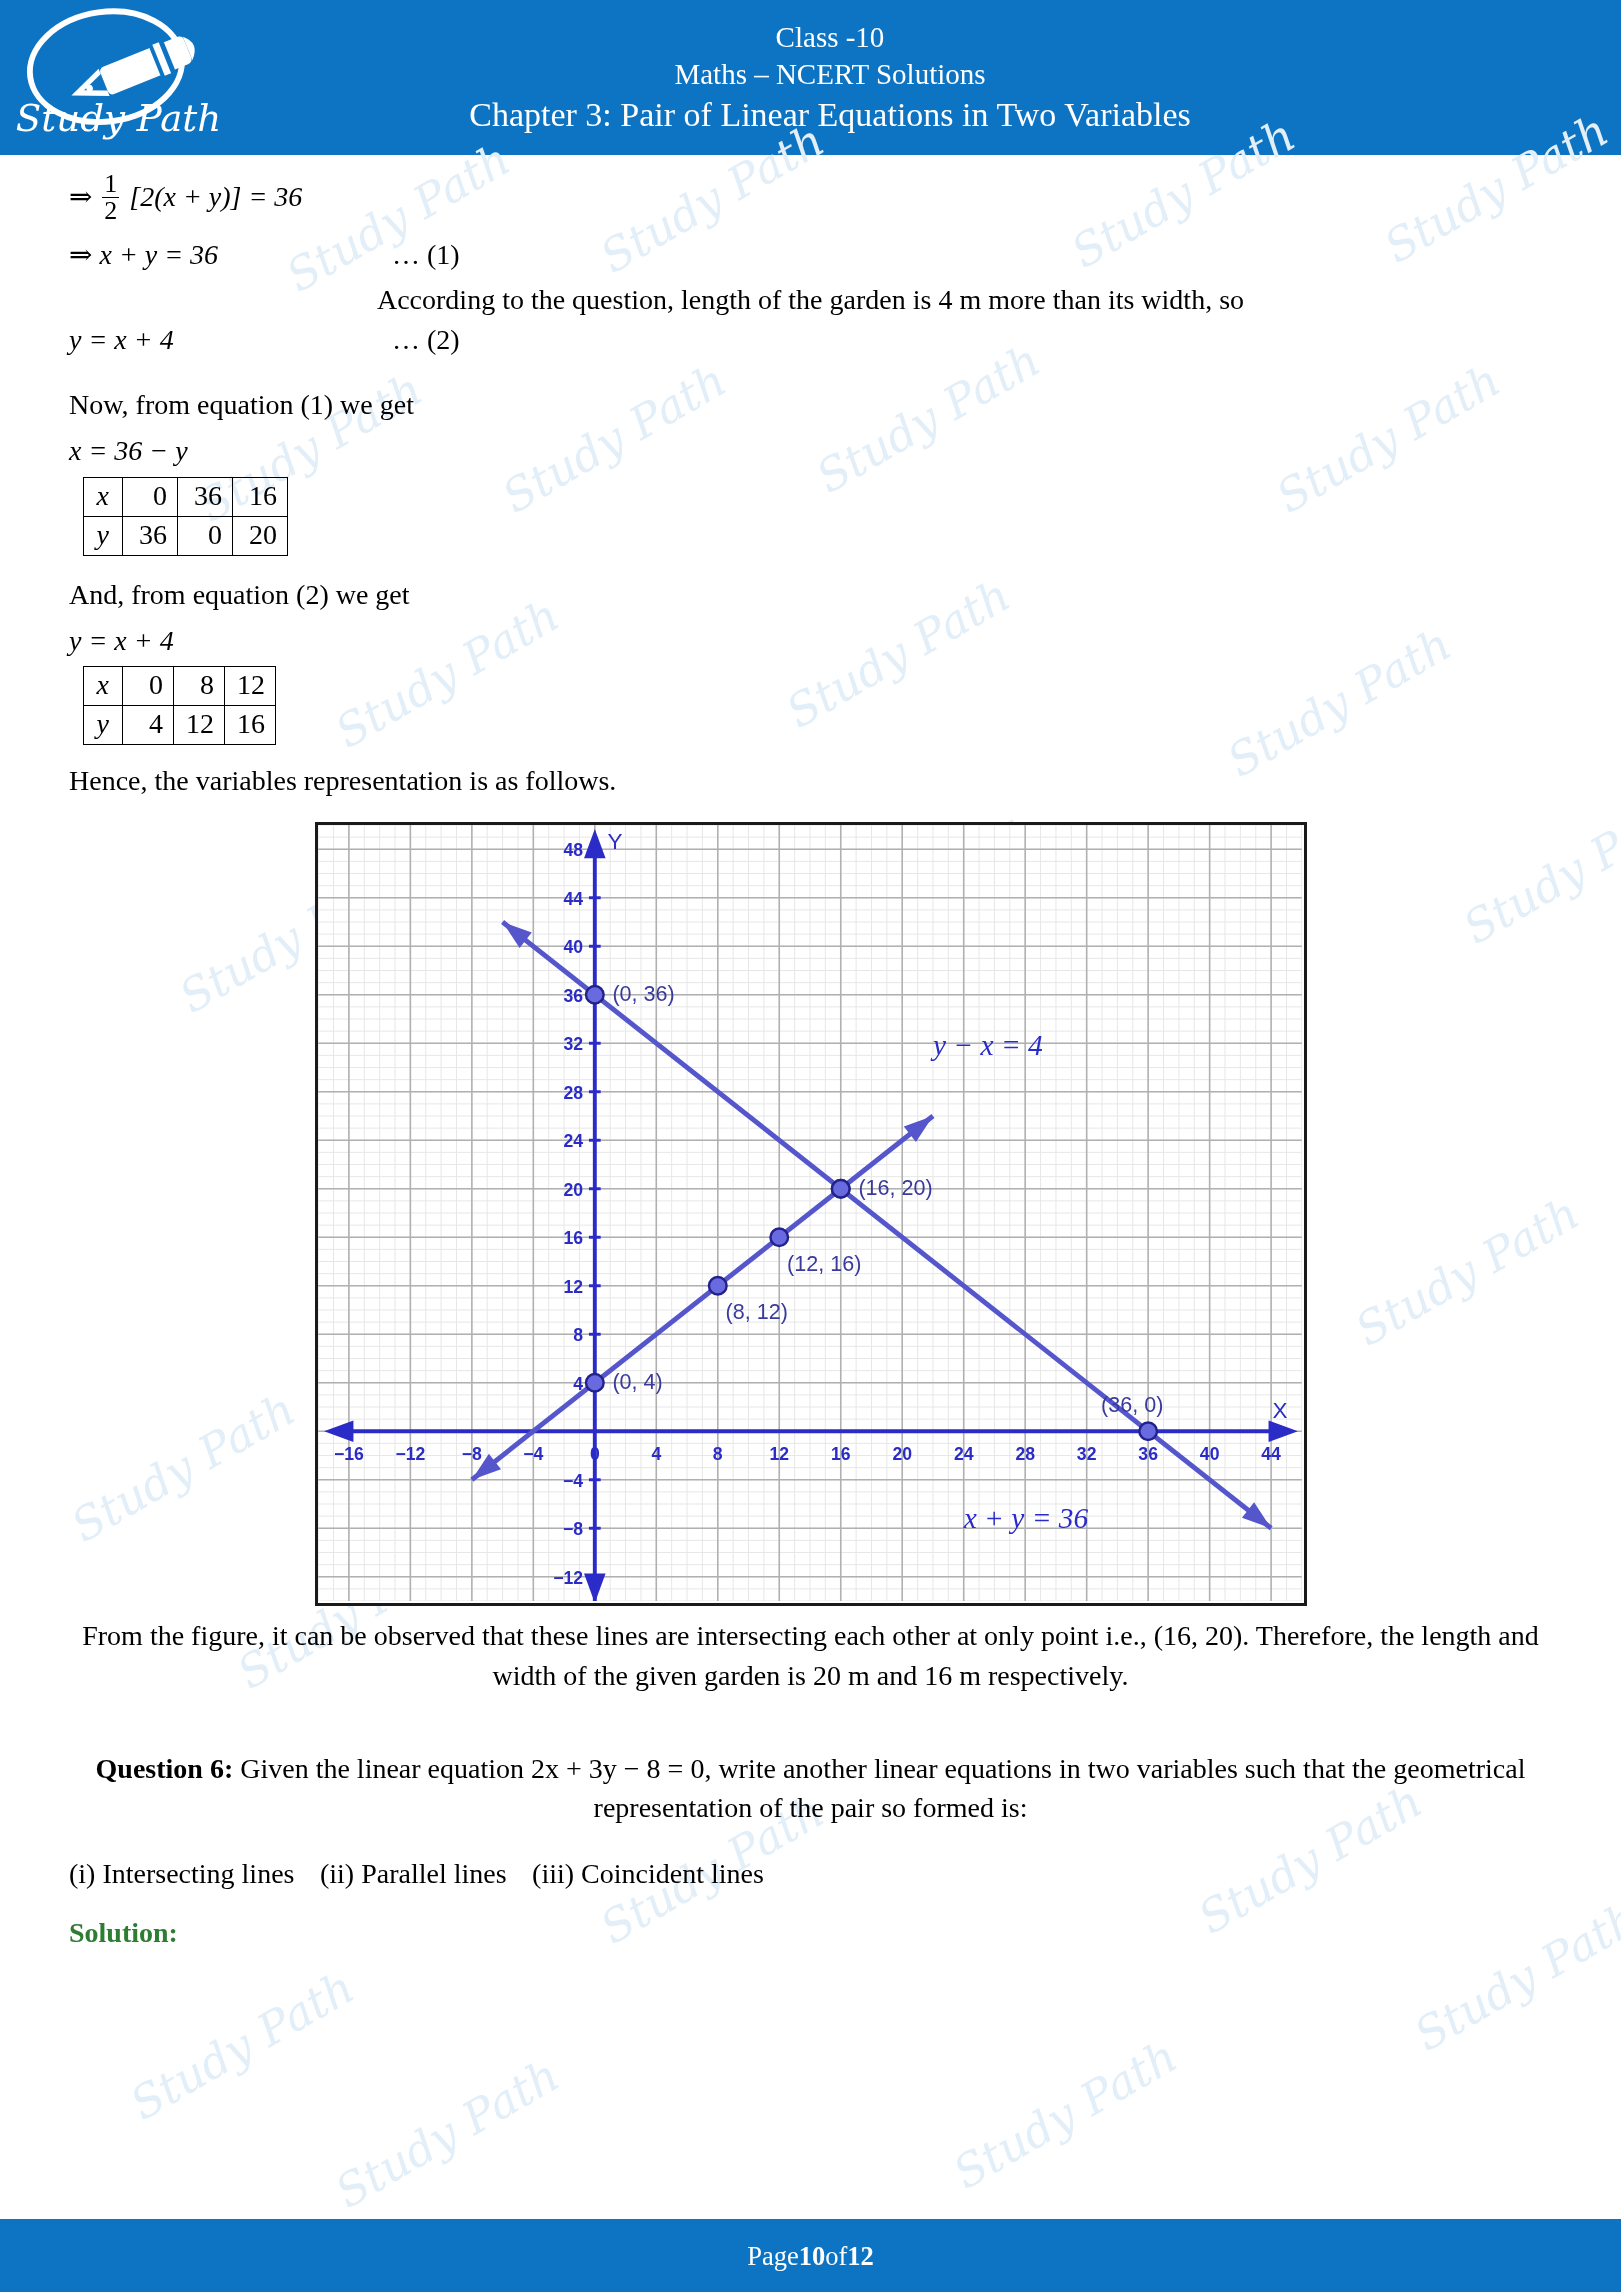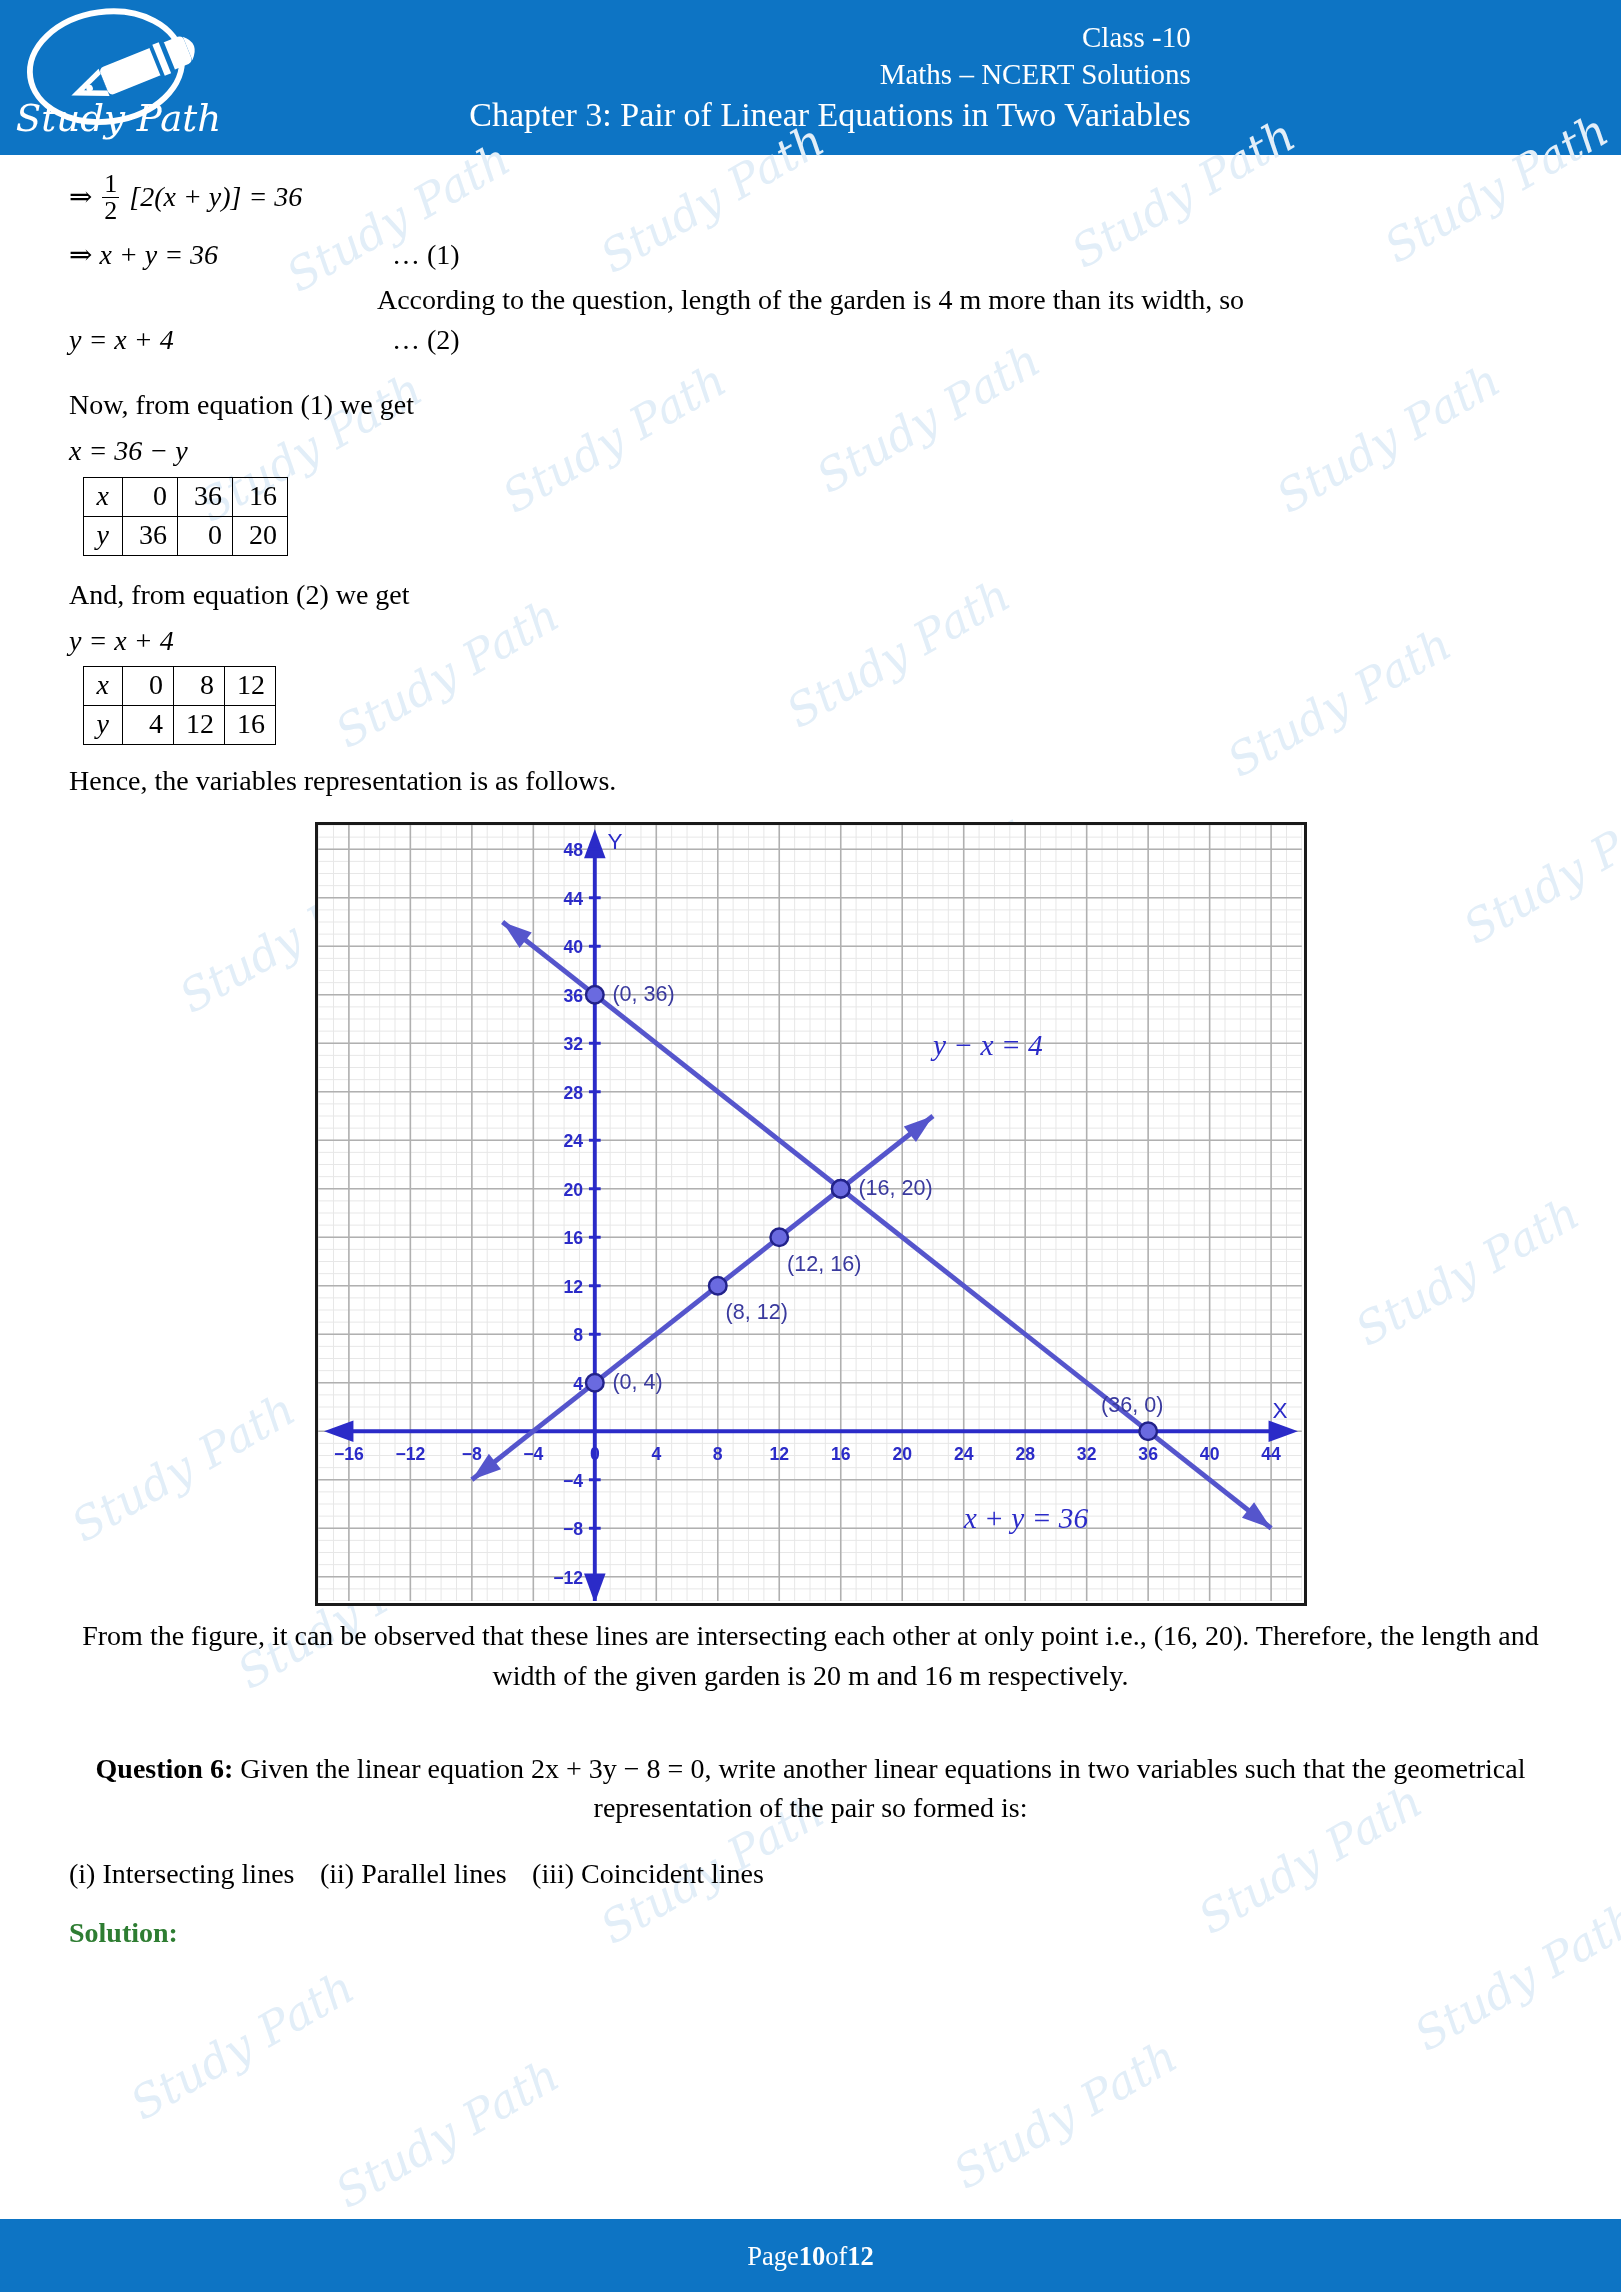--- a/index.html
+++ b/index.html
@@ -24,21 +24,21 @@
     justify-content: center;
   }
   .logo {
     position: absolute;
     left: 7.8px;
     top: 2px;
     width: 235px;
     height: 149px;
   }
   .header-titles {
-    text-align: right;
+    text-align: center;
     color: #ffffff;
     line-height: 1.28;
     margin-left: 39px;
   }
   .header-titles div { white-space: nowrap; }
   .hdr-1 { font-size: 29px; }
   .hdr-2 { font-size: 29px; }
   .hdr-3 { font-size: 34px; }
 
   

